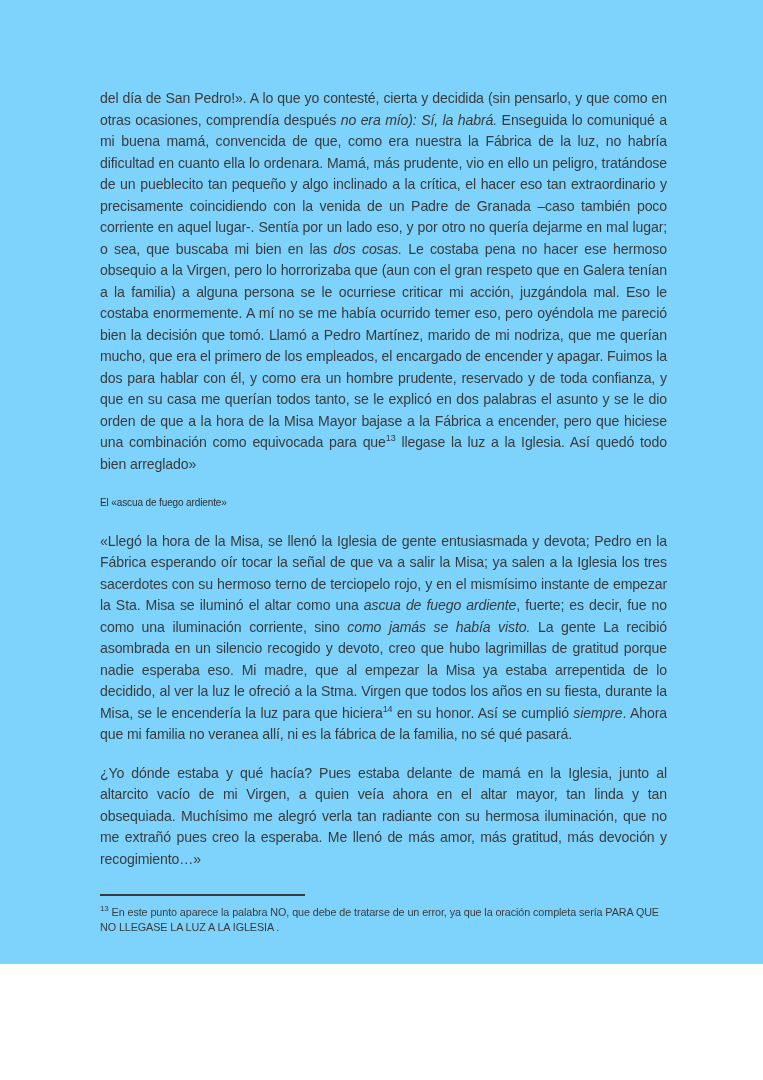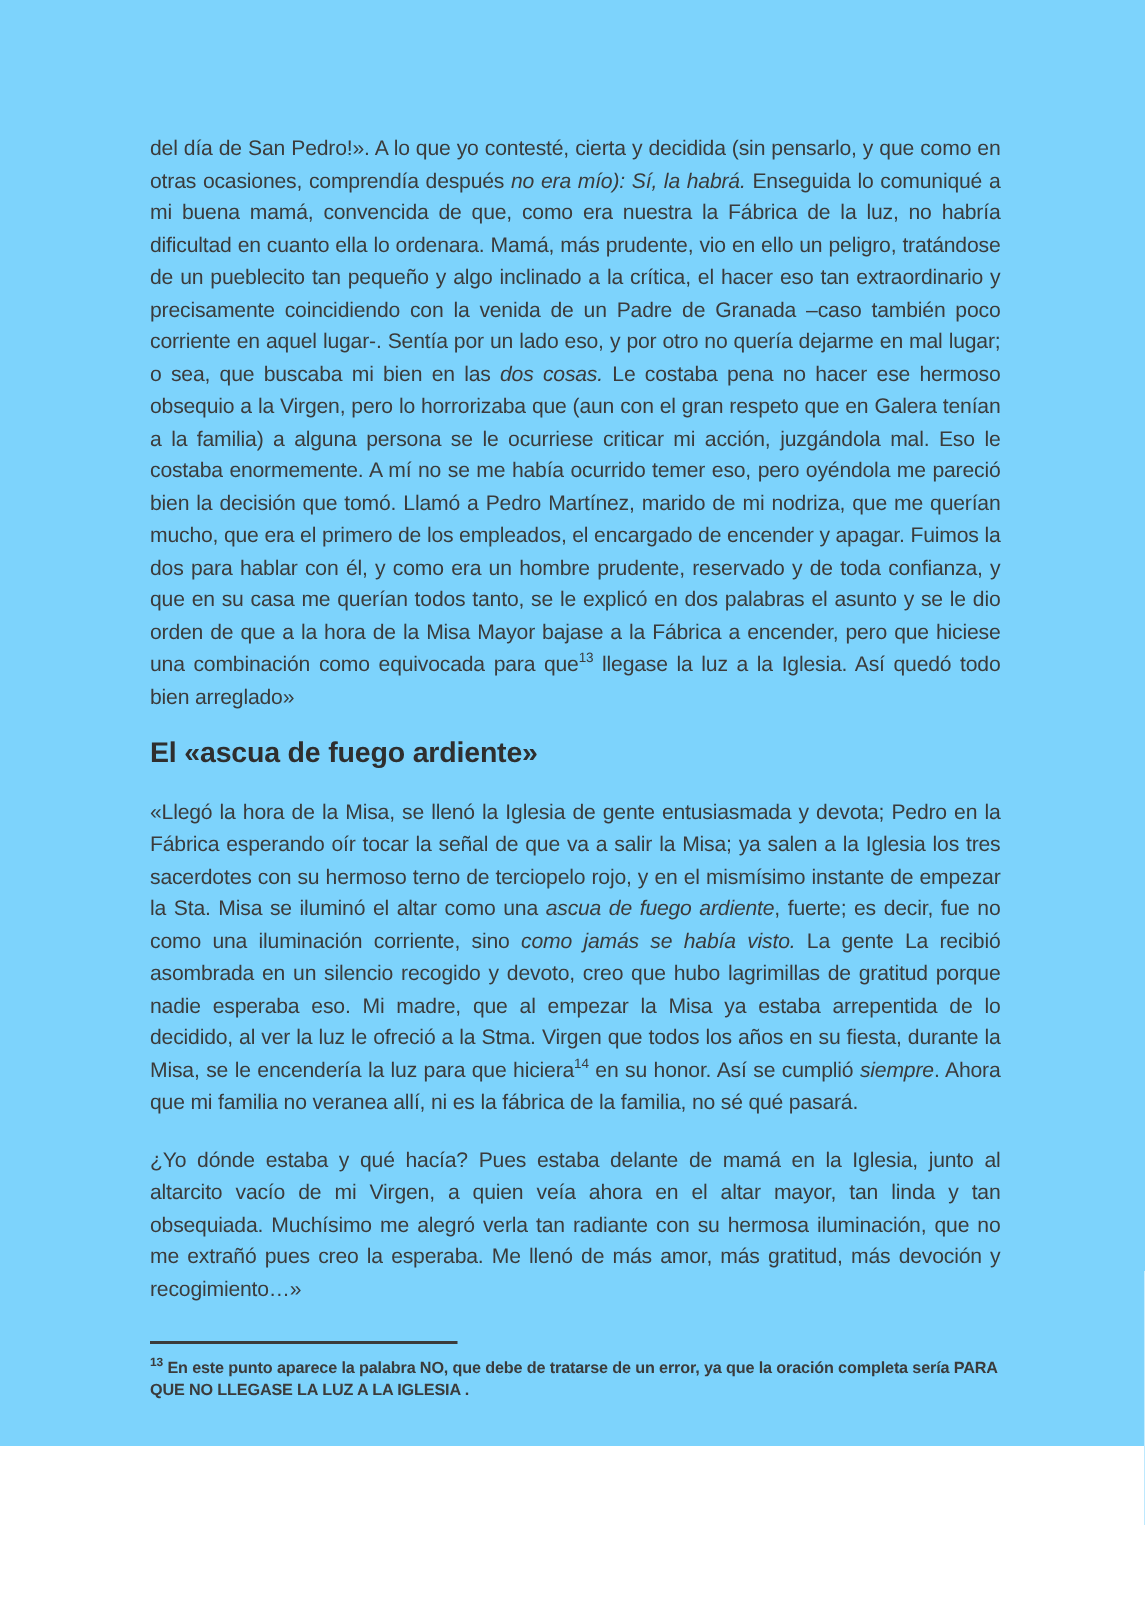--- a/index.html
+++ b/index.html
@@ -15,22 +15,22 @@
     padding: 88px 96px 0 100px;
   }
   .body-text {
     font-size: 14.1px;
     line-height: 21.5px;
     letter-spacing: -0.12px;
     text-align: justify;
   }
   .body-text p { margin: 0 0 17px 0; }
   .heading {
-    font-size: 19px;
-    font-weight: bold;
+    font-size: 10px;
+    font-weight: normal;
     color: #2f2f2f;
     margin: 0 0 17px 0;
     text-align: left;
   }
   .it { font-style: italic; }
   sup.fnref {
     font-size: 9px;
     line-height: 0;
     vertical-align: super;
   }
@@ -44,21 +44,20 @@
     border-top: 2px solid #3b3b3b;
     margin: 0 0 9px 0;
   }
   .footnote {
     font-size: 10.8px;
     line-height: 14.5px;
     letter-spacing: -0.1px;
     margin: 0 0 1px 0;
     color: #3b3b3b;
     text-align: left;
-    font-weight: bold;
   }
   .footnote sup.fnref { font-size: 8px; }
 </style>
 </head>
 <body>
 
 <div class="page">
 
   <div class="body-text">
 

